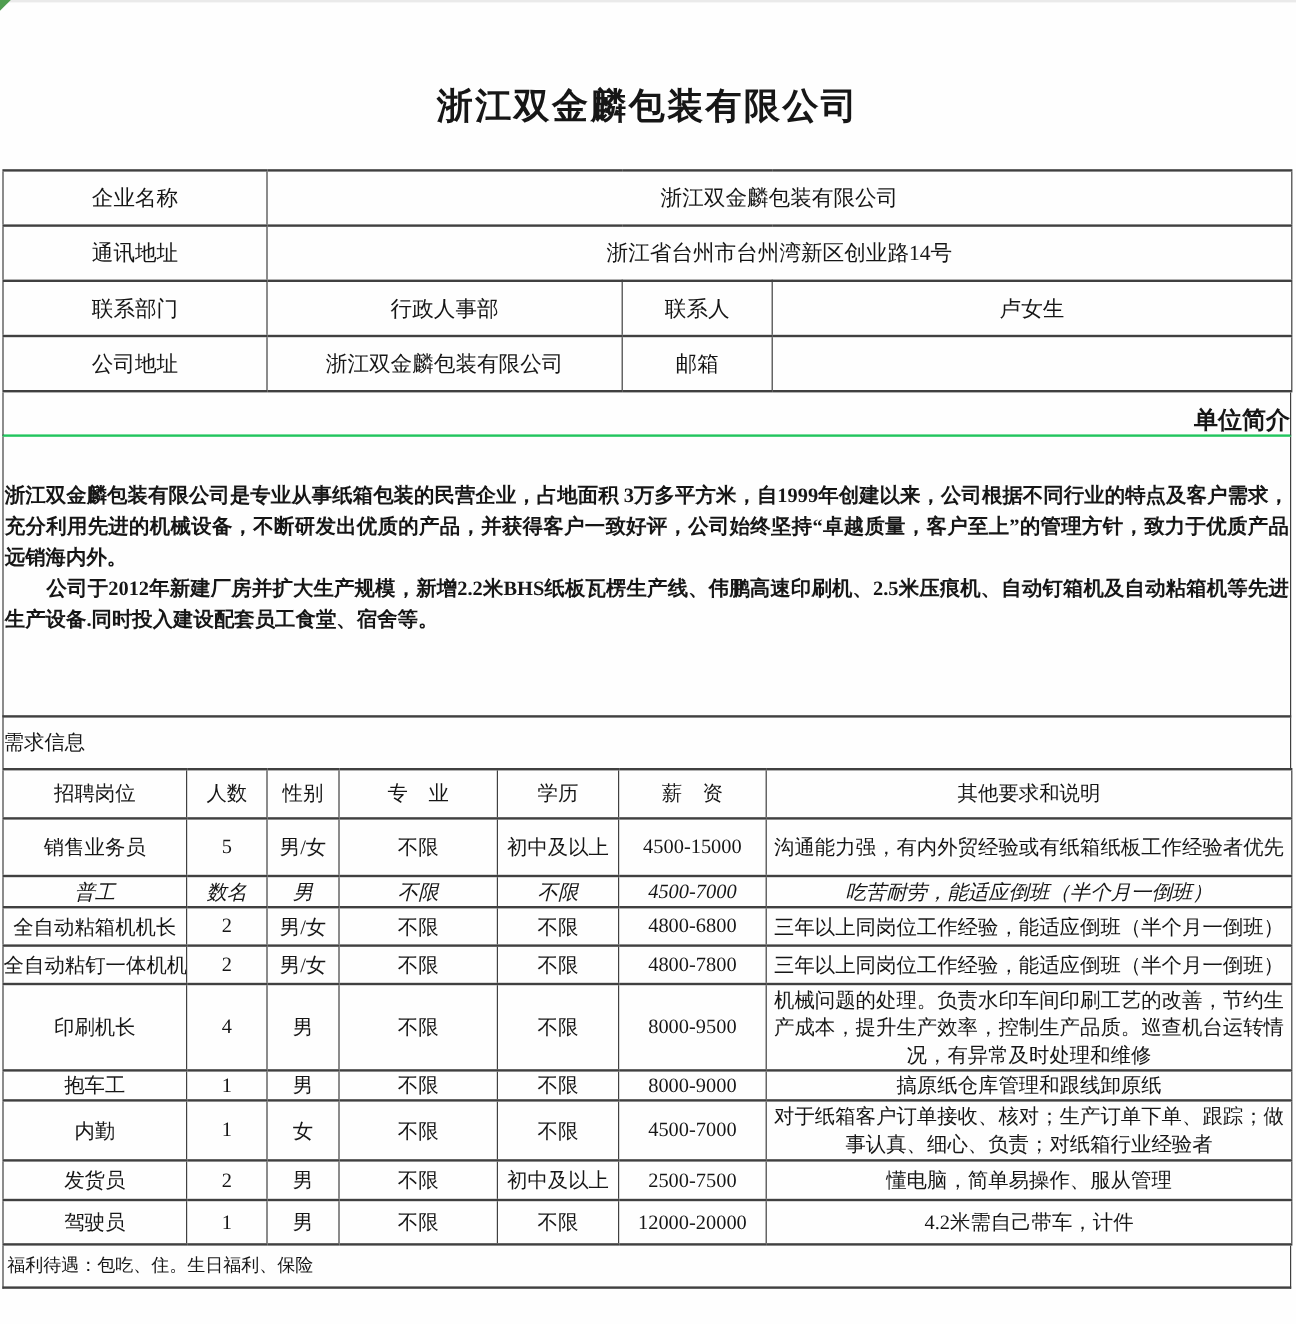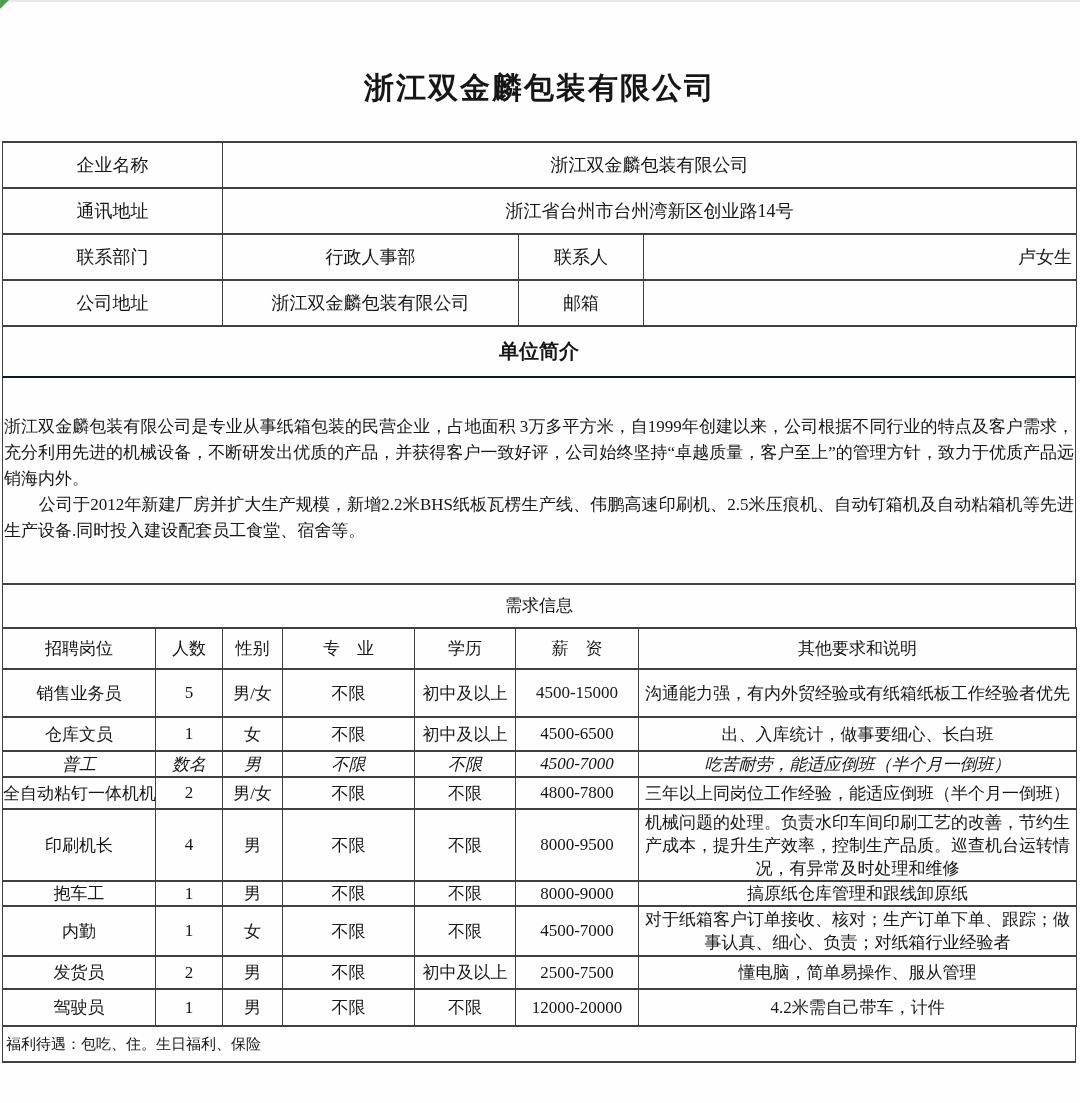--- a/index.html
+++ b/index.html
@@ -24,39 +24,39 @@
   table { border-collapse:collapse; table-layout:fixed; width:1074px; }
   td, th { box-sizing:border-box; overflow:hidden; }
 
   
   .info td {
     border:1px solid #404040; border-top-width:2px; border-bottom-width:2px;
     font-size:18px; text-align:center; padding:10px 4px;
   }
   .info tr { height:37px; }
   .info tr.short { height:36px; }
-  .info td.left { text-align:right; }
+  .info td.left { text-align:center; }
 
   
   .band, .intro-body, .footer {
     box-sizing:border-box; width:1074px;
     border-left:1px solid #404040; border-right:1px solid #404040;
   }
   .intro-heading {
-    height:51px; line-height:49px; text-align:center;
+    height:37px; line-height:49px; text-align:right;
     font-size:20px; font-weight:bold;
-    border-bottom:2px solid #0f172a;
+    border-bottom:2px solid #22c55e;
   }
   .intro-body {
-    height:207px; border-bottom:2px solid #404040;
-    padding:36px 1px 0 1px; font-size:17px; line-height:26px;
+    height:234px; border-bottom:2px solid #404040;
+    padding:36px 1px 0 1px; font-size:17px; line-height:26px;font-weight:bold;
   }
   .intro-body p { margin:0; text-align:justify; }
   .intro-body p.indent { text-indent:2.05em; }
-  .jobs-heading { height:42px; line-height:42px; text-align:center; font-size:17px; }
+  .jobs-heading { height:42px; line-height:42px; text-align:left; font-size:17px; }
 
   
   .jobs th, .jobs td {
     border:1px solid #404040; border-top-width:2px; border-bottom-width:2px;
     font-size:17px; text-align:center; padding:0 3px;
   }
   .jobs th { font-weight:normal;font-family:Liberation Serif, serif; }
   .jobs tr.hdr { height:41px; }
   .jobs tr.r0 { height:48px; }
   .jobs tr.r1 { height:34px; }
@@ -149,37 +149,37 @@
       </tr>
       <tr class="r0">
         <td class="pos">销售业务员</td>
         <td>5</td>
         <td>男/女</td>
         <td>不限</td>
         <td>初中及以上</td>
         <td>4500-15000</td>
         <td class="req">沟通能力强，有内外贸经验或有纸箱纸板工作经验者优先</td>
       </tr>
-      <tr class="r1">
-        <td class="pos">仓库文员</td>
-        <td>1</td>
-        <td>女</td>
-        <td>不限</td>
-        <td>初中及以上</td>
-        <td>4500-6500</td>
-        <td class="req">出、入库统计，做事要细心、长白班</td>
-      </tr>
       <tr class="r2">
         <td class="pos">普工</td>
         <td>数名</td>
         <td>男</td>
         <td>不限</td>
         <td>不限</td>
         <td>4500-7000</td>
         <td class="req">吃苦耐劳，能适应倒班（半个月一倒班）</td>
+      </tr>
+      <tr class="r3">
+        <td class="pos">全自动粘箱机机长</td>
+        <td>2</td>
+        <td>男/女</td>
+        <td>不限</td>
+        <td>不限</td>
+        <td>4800-6800</td>
+        <td class="req">三年以上同岗位工作经验，能适应倒班（半个月一倒班）</td>
       </tr>
       <tr class="r4">
         <td class="pos">全自动粘钉一体机机长</td>
         <td>2</td>
         <td>男/女</td>
         <td>不限</td>
         <td>不限</td>
         <td>4800-7800</td>
         <td class="req">三年以上同岗位工作经验，能适应倒班（半个月一倒班）</td>
       </tr>

